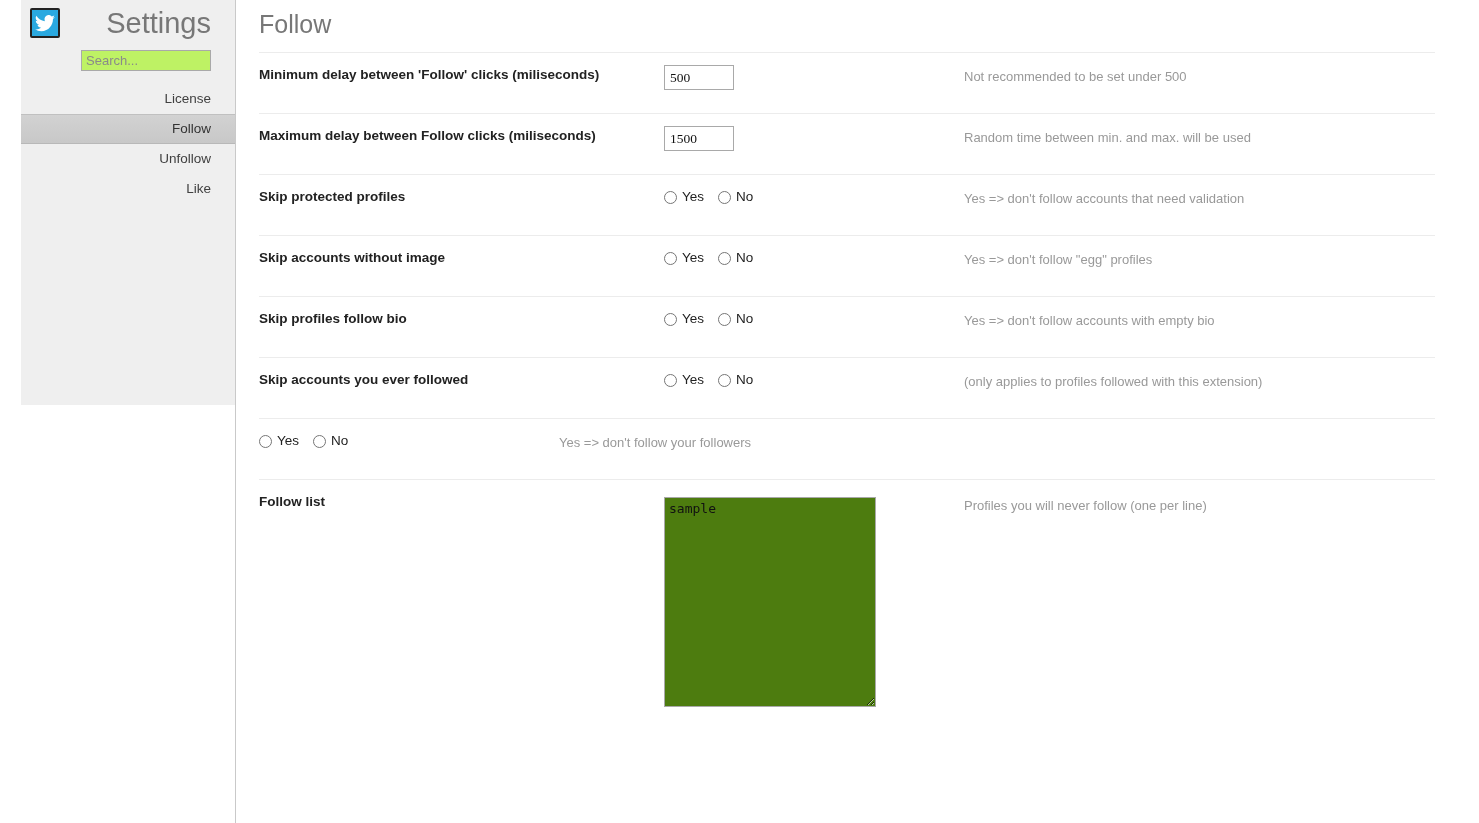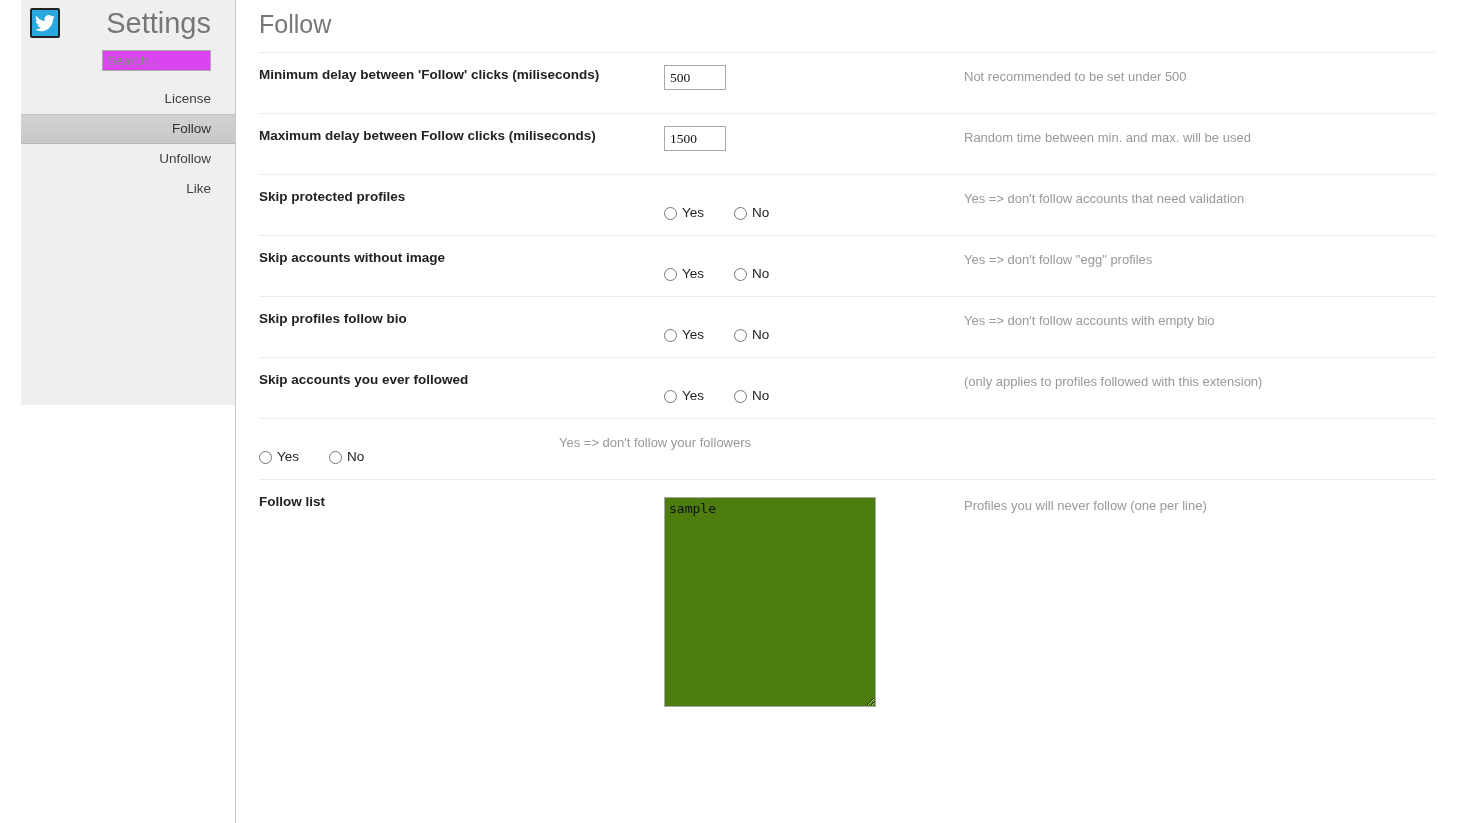--- a/index.html
+++ b/index.html
@@ -44,27 +44,27 @@
     flex: 1; text-align: right;
     font-size: 29px; color: #777;
     font-weight: normal;
     letter-spacing: 0px;
     line-height: 30px;
     padding-right: 0px;
   }
 
   .search-row { padding: 4px 24px 0 0; text-align: right; }
   #search-input {
-    width: 109px; height: 21px;
+    width: 130px; height: 21px;
     padding: 1px 4px;
     font-size: 13px;
     font-family: "Liberation Sans", sans-serif;
     color: #333;
     border: 1px solid #a9a9a9;
-    background: #d946ef;
+    background: #bef264;
     outline: none;
   }
   #search-input::placeholder { color: #8a8a8a; }
 
   .nav { margin-top: 13px; }
   .nav-item {
     height: 30px; line-height: 30px;
     text-align: right;
     padding-right: 24px;
     font-size: 13.5px;
@@ -124,31 +124,31 @@
     flex: 1 1 auto;
     text-align: left;
     font-size: 13px;
     color: #999999;
     line-height: 18px;
     padding-top: 3px;
     padding-right: 0px;
   }
 
   .num-input {
-    width: 62px; height: 25px;
+    width: 70px; height: 25px;
     padding: 1px 5px;
     font-size: 13.5px;
     font-family: "Liberation Serif", serif;
     color: #111;
     border: 1px solid #a9a9a9;
     background: #fff;
     outline: none;
   }
 
-  .radio-group { display: flex; gap: 30px; padding-top: 3px; margin-top: 16px; }
+  .radio-group { display: flex; gap: 14px; padding-top: 3px; }
   .radio-opt { display: flex; align-items: center; gap: 5px; cursor: pointer; user-select: none; }
   .radio-dot {
     width: 13px; height: 13px;
     border: 1px solid #767676;
     border-radius: 50%;
     background: #fff;
     display: inline-block;
     flex: 0 0 13px;
   }
   .radio-text { font-size: 13.5px; color: #222; line-height: 14px; }

